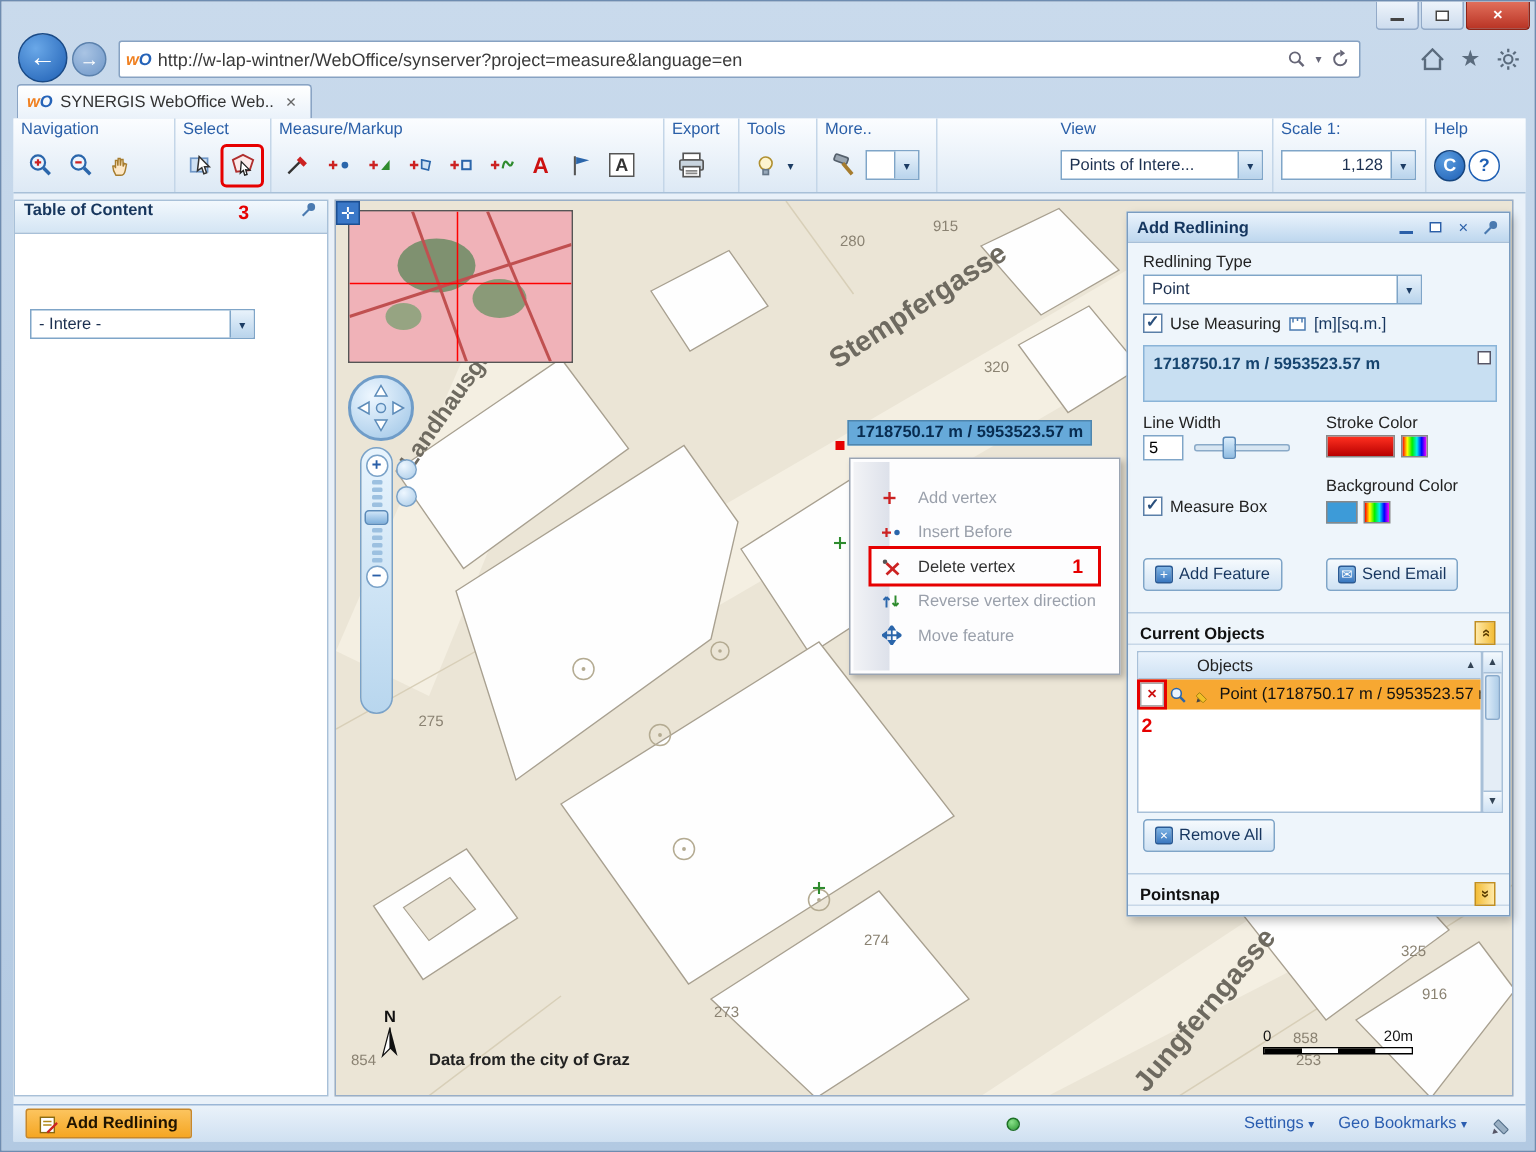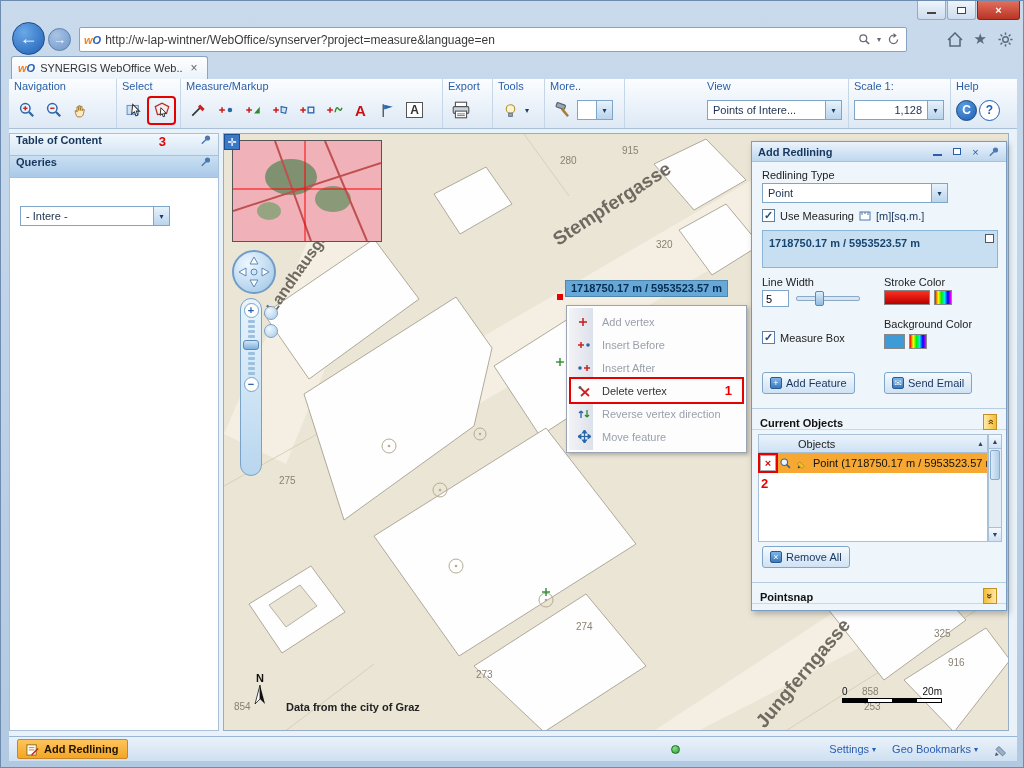--- a/index.html
+++ b/index.html
@@ -71,21 +71,21 @@
 .coord-tip{position:absolute;left:341px;top:146px;height:17px;background:#66a9d9;border:1px solid #4f86ae;color:#082c50;font-weight:bold;padding:1px 5px;white-space:nowrap}
 .vertex-marker{position:absolute;left:333px;top:160px;width:6px;height:6px;background:#e60000}
 .map-attrib{position:absolute;left:62px;top:567px;font-weight:bold;color:#222}
 .north{position:absolute;left:28px;top:538px;text-align:center;color:#111;font-weight:bold}
 .scalebar{position:absolute;left:618px;top:552px;width:100px;color:#111}
 .scalebar .nums{display:flex;justify-content:space-between;font-size:10px;margin-bottom:1px}
 .scalebar .bar{display:flex;height:5px;border:1px solid #000}
 .scalebar .seg{flex:1}
 
 
-#ctxmenu{position:absolute;left:565px;top:304px;width:181px;background:#fdfdfe;border:1px solid #9aa4b2;box-shadow:2px 2px 4px rgba(0,0,0,.25);padding:4px;z-index:30}
+#ctxmenu{position:absolute;left:565px;top:304px;width:181px;background:#fdfdfe;border:1px solid #9aa4b2;box-shadow:2px 2px 4px rgba(0,0,0,.25);padding:14px;z-index:30}
 #ctxmenu::before{content:"";position:absolute;left:2px;top:2px;bottom:2px;width:24px;background:linear-gradient(90deg,#f2f3f6,#dde1ea)}
 .ctx-item{position:relative;height:23px;display:flex;align-items:center;gap:10px;padding-left:5px;color:#333}
 .ctx-item.disabled{color:#9aa0ab}
 .ctx-item .ci{width:16px;display:flex;justify-content:center;z-index:2}
 .ctx-item.annot{box-shadow:0 0 0 2px #e60000;z-index:3;background:#fdfdfe}
 .ctx-num1{position:absolute;right:10px;color:#e60000;font-weight:bold;font-size:13px}
 
 
 #panel{position:absolute;left:750px;top:140px;width:256px;height:470px;background:#eef5fb;border:1px solid #7a9cc0;box-shadow:2px 3px 6px rgba(0,0,0,.25);z-index:20}
 .panel-hdr{height:20px;background:linear-gradient(#eaf3fc,#bed7ee);border-bottom:1px solid #a8c0d8;display:flex;align-items:center;padding:0 6px;gap:6px}
@@ -383,27 +383,20 @@
 
   <div id="sidebar">
     <div class="side-hdr">
       <span class="side-title">Table of Content</span>
       <span class="annot-num" style="margin-right:34px">3</span>
       <svg class="pin-svg" width="12" height="12" viewBox="0 0 12 12">
           <circle cx="7.5" cy="4" r="2.6" fill="#4a7ab0"></circle>
           <line x1="5.8" y1="5.8" x2="1.8" y2="9.8" stroke="#4a7ab0" stroke-width="1.4"></line>
         </svg>
     </div>
-    <div class="side-hdr queries">
-      <span class="side-title">Queries</span>
-      <svg class="pin-svg" width="12" height="12" viewBox="0 0 12 12">
-          <circle cx="7.5" cy="4" r="2.6" fill="#4a7ab0"></circle>
-          <line x1="5.8" y1="5.8" x2="1.8" y2="9.8" stroke="#4a7ab0" stroke-width="1.4"></line>
-        </svg>
-    </div>
     <div class="dd side-select">
       <span class="dd-text">- Intere -</span>
       <span class="dd-btn">▾</span>
     </div>
   </div>
 
   <div id="map">
     <svg width="786" height="598" viewBox="0 0 786 598">
       <rect width="786" height="598" fill="#ebe5d6"></rect>
 
@@ -575,30 +568,20 @@
     <div class="ctx-item disabled">
       <span class="ci">
           <svg width="12" height="12" viewBox="0 0 12 12">
             <line x1="0" y1="6" x2="6" y2="6" stroke="#cc2222" stroke-width="1.5"></line>
             <line x1="3" y1="3" x2="3" y2="9" stroke="#cc2222" stroke-width="1.5"></line>
             <circle cx="10" cy="6" r="1.8" fill="#2b66ab"></circle>
           </svg>
         </span>
       <span>Insert Before</span>
     </div>
-    <div class="ctx-item disabled">
-      <span class="ci">
-          <svg width="12" height="12" viewBox="0 0 12 12">
-            <circle cx="2" cy="6" r="1.8" fill="#2b66ab"></circle>
-            <line x1="6" y1="6" x2="12" y2="6" stroke="#cc2222" stroke-width="1.5"></line>
-            <line x1="9" y1="3" x2="9" y2="9" stroke="#cc2222" stroke-width="1.5"></line>
-          </svg>
-        </span>
-      <span>Insert After</span>
-    </div>
     <div class="ctx-item annot">
       <span class="ci">
           <svg width="12" height="12" viewBox="0 0 12 12">
             <circle cx="2" cy="2.5" r="1.5" fill="#555"></circle>
             <line x1="3" y1="3.5" x2="11" y2="11" stroke="#cc2222" stroke-width="1.8"></line>
             <line x1="11" y1="3.5" x2="3" y2="11" stroke="#cc2222" stroke-width="1.8"></line>
           </svg>
         </span>
       <span>Delete vertex</span>
       <span class="ctx-num1">1</span>

